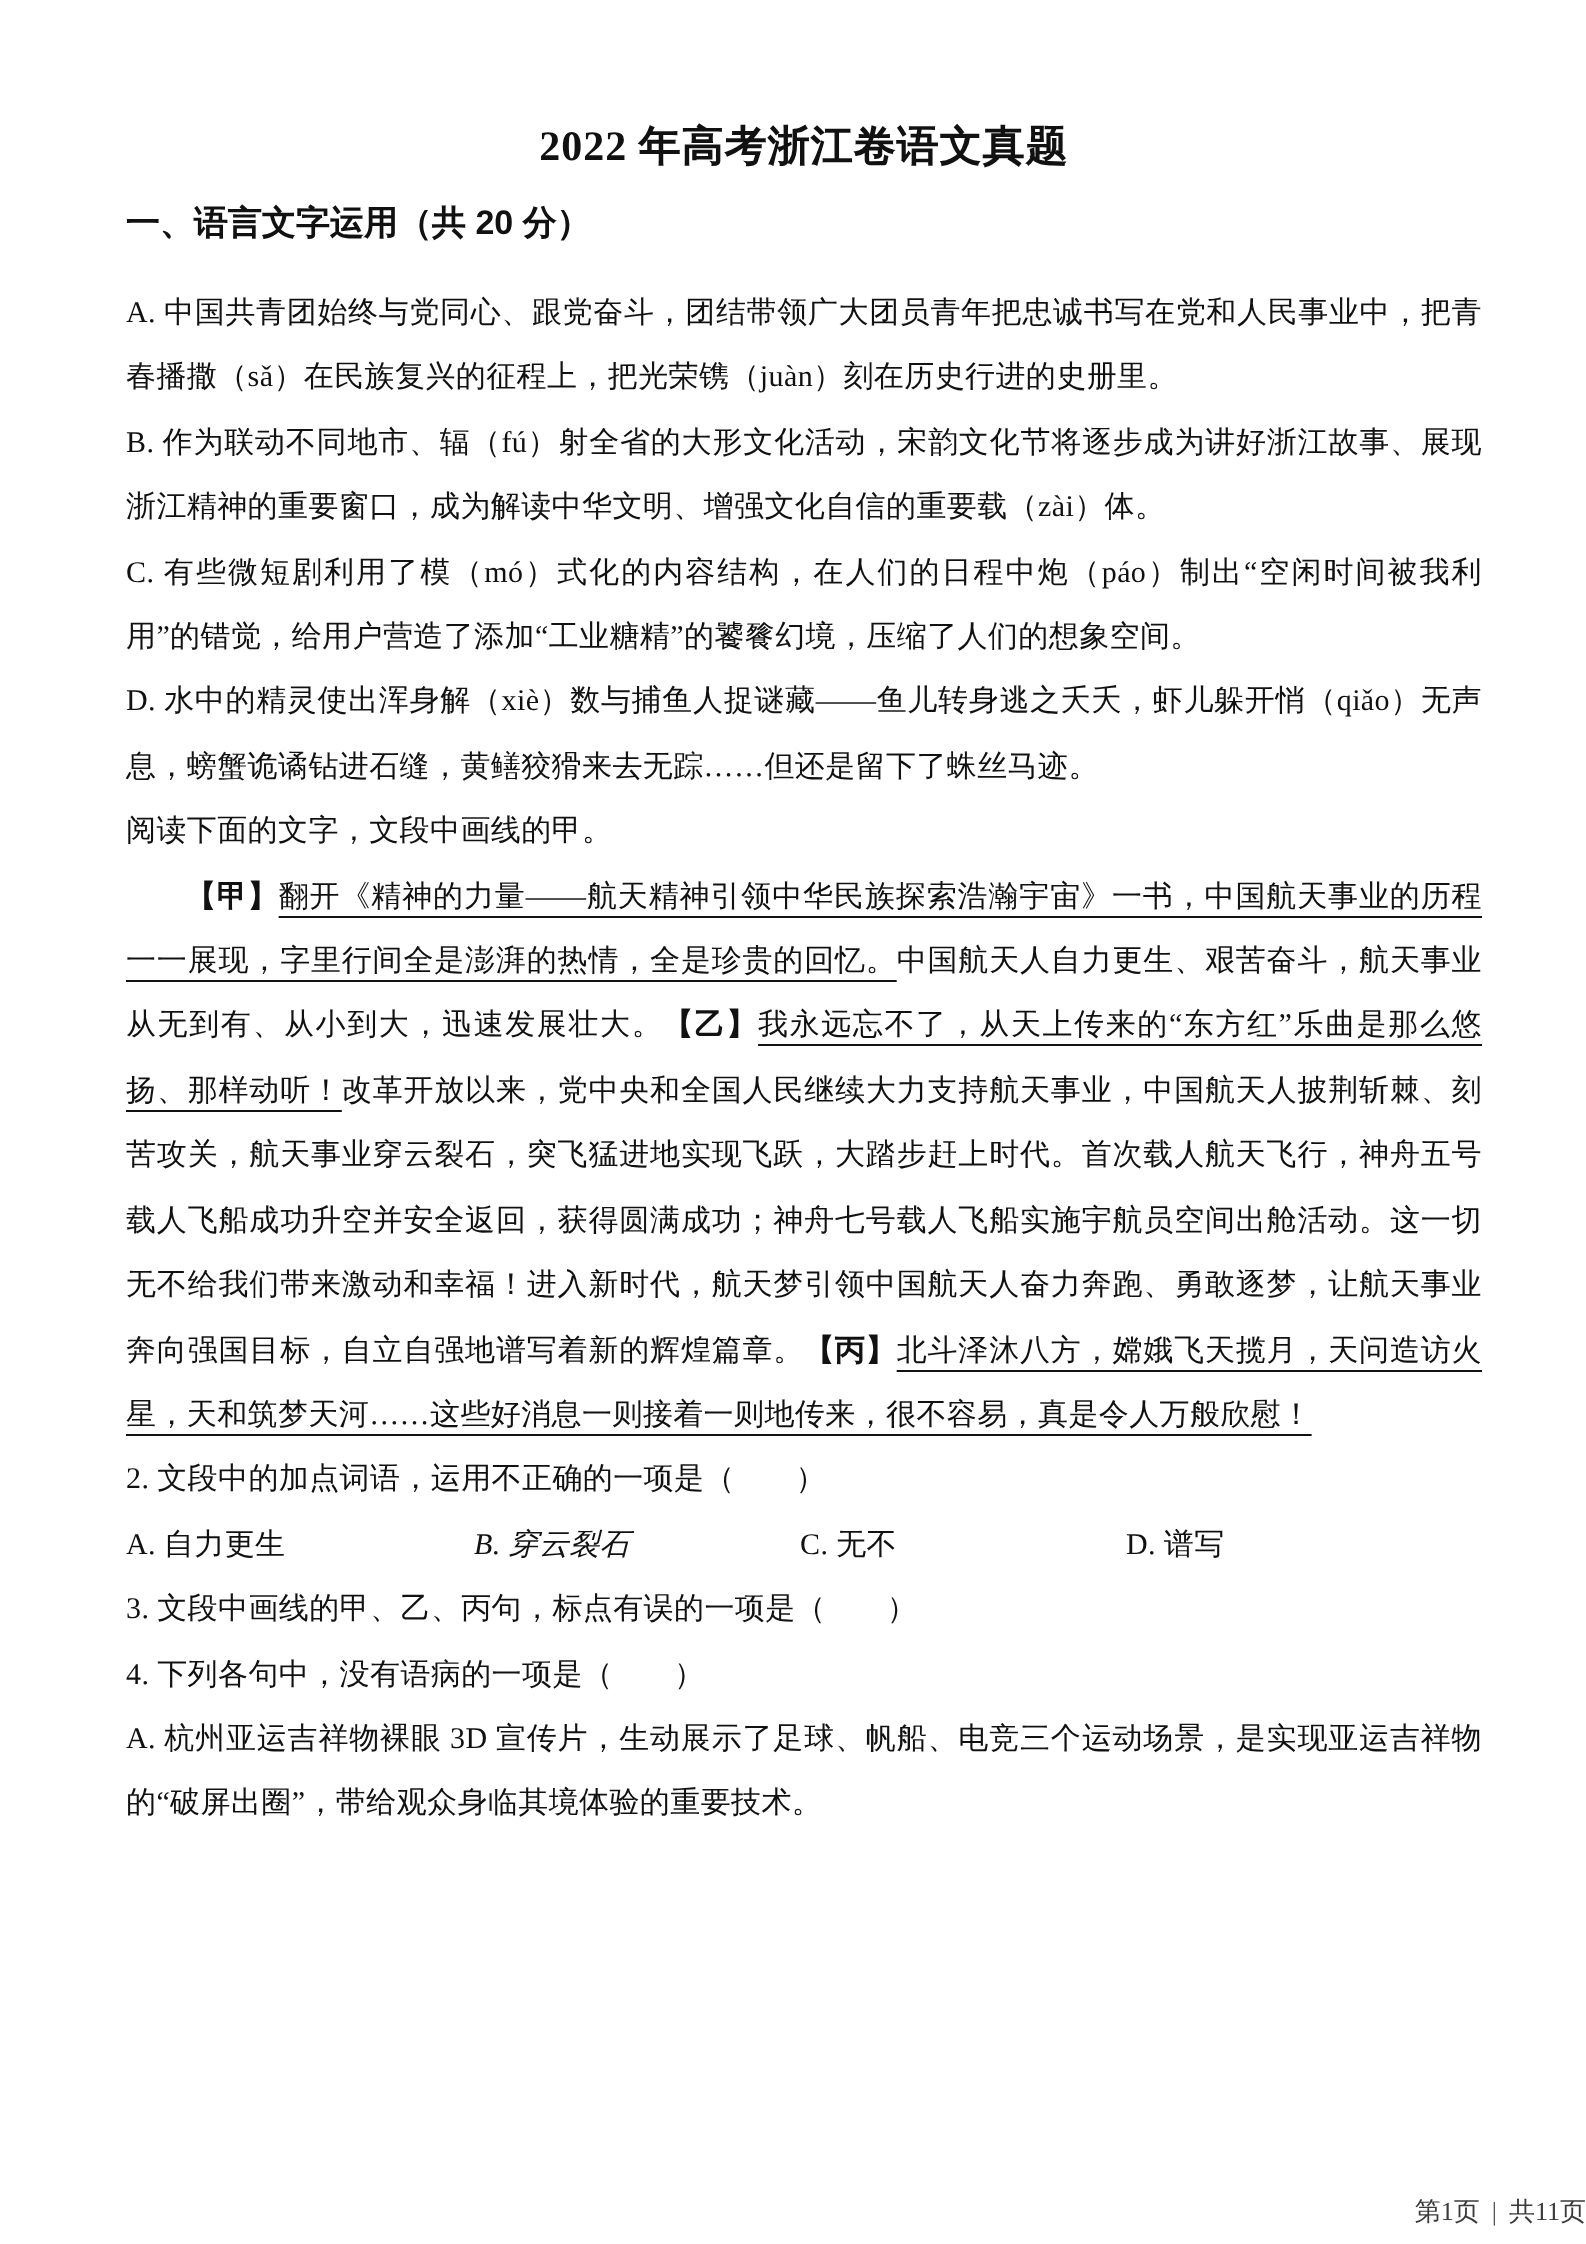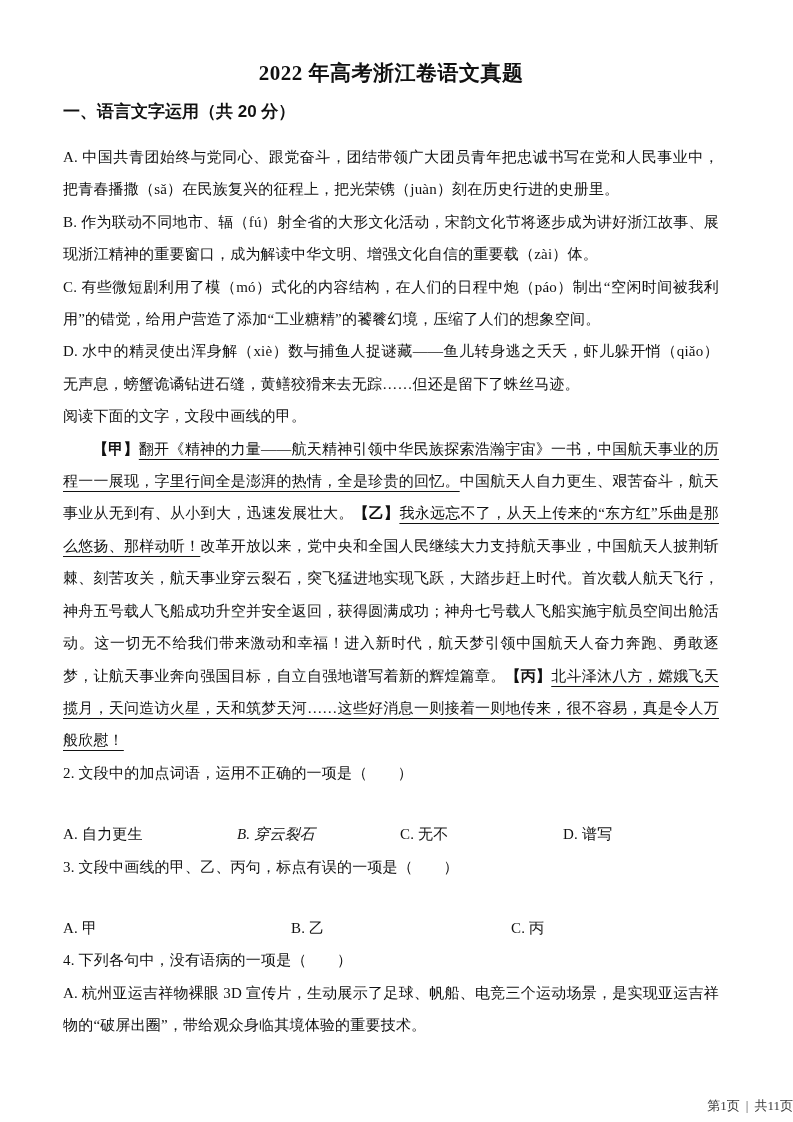--- a/index.html
+++ b/index.html
@@ -10,21 +10,21 @@
     overflow: hidden;
   }
   .page {
     position: relative;
     width: 793px; height: 1122px;
     background: #ffffff;
     box-sizing: border-box;
   }
   .content {
     position: absolute;
-    left: 63px; right: 74px; top: 58px;
+    left: 63px; right: 52px; top: 58px;
   }
   .doc-title {
     text-align: center;
     font-size: 21px;
     font-weight: bold;
     line-height: 30px;
     margin: 0 0 12px 0;
     letter-spacing: 0.5px;
   }
   .section-heading {
@@ -45,21 +45,21 @@
     text-indent: 30px;
   }
   .passage .marker {
     font-weight: bold;
   }
   .passage .ul {
     text-decoration: underline;
     text-underline-offset: 5px;
     text-decoration-thickness: 1px;
   }
-  .opt-row span { display: inline-block; margin-top: 29px; }
+  .opt-row span { display: inline-block; }
   .q2-row .c1 { width: 174px; }
   .q2-row .c2 { width: 163px; font-style: italic; }
   .q2-row .c3 { width: 163px; }
   .q3-row .c1 { width: 228px; }
   .q3-row .c2 { width: 220px; }
   .footer {
     position: absolute;
     left: 0; right: 0; top: 1096px;
     text-align: right;
     font-size: 13px;
@@ -86,23 +86,20 @@
     <p class="line">阅读下面的文字，文段中画线的甲。</p>
 
     <p class="line passage"><b class="marker">【甲】</b><span class="ul">翻开《精神的力量——航天精神引领中华民族探索浩瀚宇宙》一书，中国航天事业的历程一一展现，字里行间全是澎湃的热情，全是珍贵的回忆。</span><span>中国航天人自力更生、艰苦奋斗，航天事业从无到有、从小到大，迅速发展壮大。</span><b class="marker">【乙】</b><span class="ul">我永远忘不了，从天上传来的“东方红”乐曲是那么悠扬、那样动听！</span><span>改革开放以来，党中央和全国人民继续大力支持航天事业，中国航天人披荆斩棘、刻苦攻关，航天事业穿云裂石，突飞猛进地实现飞跃，大踏步赶上时代。首次载人航天飞行，神舟五号载人飞船成功升空并安全返回，获得圆满成功；神舟七号载人飞船实施宇航员空间出舱活动。这一切无不给我们带来激动和幸福！进入新时代，航天梦引领中国航天人奋力奔跑、勇敢逐梦，让航天事业奔向强国目标，自立自强地谱写着新的辉煌篇章。</span><b class="marker">【丙】</b><span class="ul">北斗泽沐八方，嫦娥飞天揽月，天问造访火星，天和筑梦天河……这些好消息一则接着一则地传来，很不容易，真是令人万般欣慰！</span></p>
 
     <p class="line">2. 文段中的加点词语，运用不正确的一项是（　　）</p>
     <p class="line opt-row q2-row">
       <span class="c1">A. 自力更生</span><span class="c2">B. 穿云裂石</span><span class="c3">C. 无不</span><span class="c4">D. 谱写</span>
     </p>
 
     <p class="line">3. 文段中画线的甲、乙、丙句，标点有误的一项是（　　）</p>
-    <p class="line opt-row q3-row">
-      <span class="c1">A. 甲</span><span class="c2">B. 乙</span><span class="c3">C. 丙</span>
-    </p>
 
     <p class="line">4. 下列各句中，没有语病的一项是（　　）</p>
     <p class="line">A. 杭州亚运吉祥物裸眼 3D 宣传片，生动展示了足球、帆船、电竞三个运动场景，是实现亚运吉祥物的“破屏出圈”，带给观众身临其境体验的重要技术。</p>
 
   </div>
 
   <div class="footer">
     <span>第1页</span><span class="sep">|</span><span>共11页</span>
   </div>
 </div>

